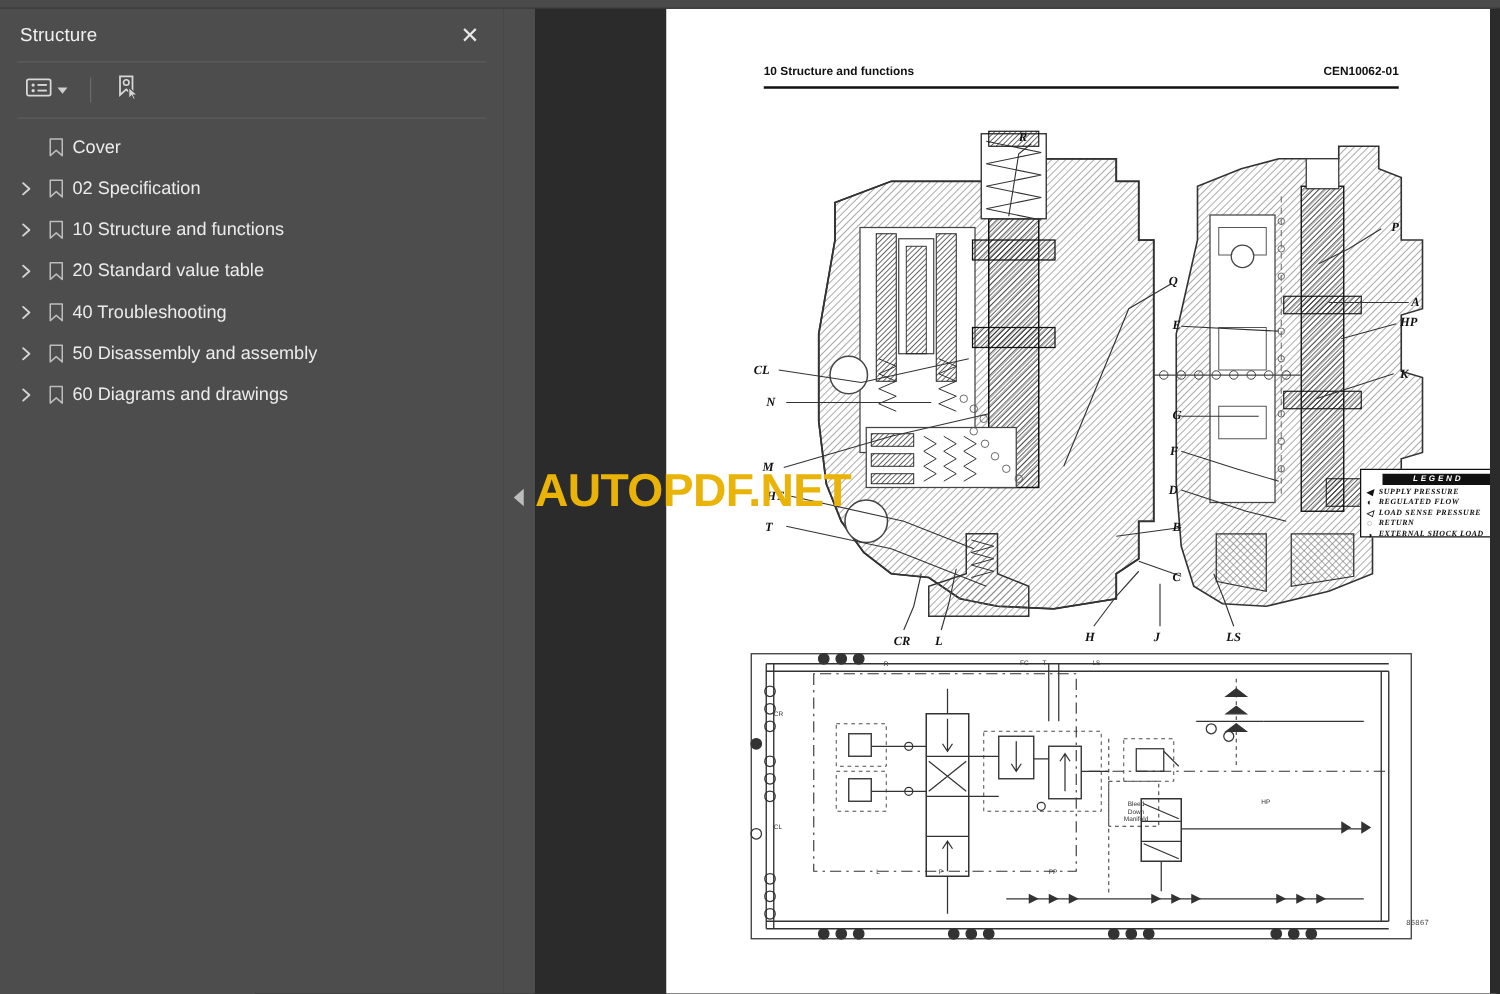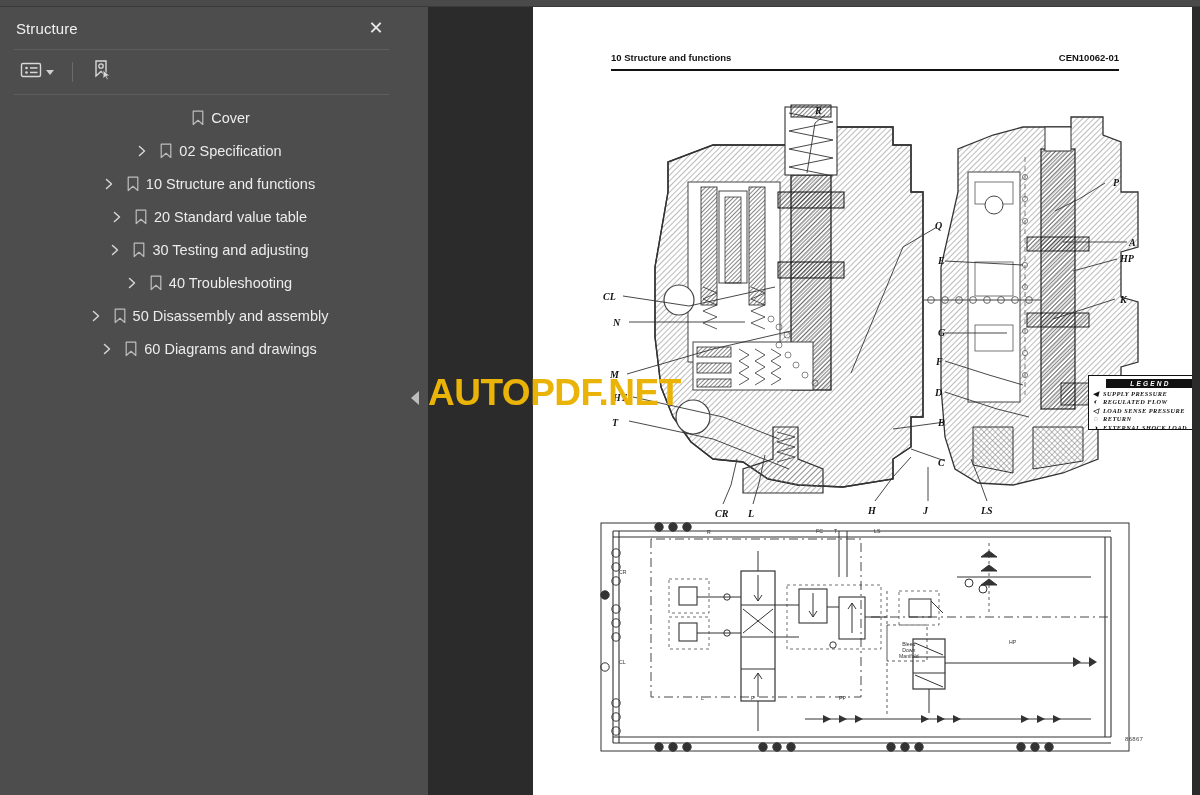--- a/index.html
+++ b/index.html
@@ -40,21 +40,21 @@
   .tb-btn { display: flex; align-items: center; gap: 4px; padding: 3px 4px; cursor: pointer; }
   .tb-sep { width: 1px; height: 20px; background: #6a6a6a; margin: 0 10px; }
   .caret-down {
     width: 0; height: 0; border-left: 4px solid transparent; border-right: 4px solid transparent;
     border-top: 5px solid #cfcfcf;
   }
 
   .bm-list { padding-top: 6px; }
   .bm-row {
     display: flex; align-items: center; height: 33px;
-    padding-left: 10px; cursor: pointer; font-size: 14.5px; color: #ececec; justify-content: center;
+    padding-left: 10px; cursor: pointer; font-size: 14.5px; color: #ececec;
   }
   .bm-arrow { width: 22px; display: flex; align-items: center; justify-content: center; }
   .bm-arrow svg { display: block; }
   .bm-icon { width: 26px; display: flex; align-items: center; justify-content: center; }
   .bm-label { white-space: nowrap; }
 
   
   .splitter {
     position: absolute; left: 403px; top: 7px; width: 25px; height: 788px;
     background: #4d4d4d;
@@ -229,33 +229,20 @@
             <svg width="10" height="12" viewBox="0 0 10 12">
               <path d="M2.5 1.5 L7.5 6 L2.5 10.5" fill="none" stroke="#d6d6d6" stroke-width="1.5" stroke-linecap="round" stroke-linejoin="round"></path>
             </svg>
           </span>
           <span class="bm-icon">
             <svg width="12" height="16" viewBox="0 0 12 16">
               <path d="M1.2 1.2 L10.8 1.2 L10.8 14.5 L6 10.3 L1.2 14.5 Z" fill="none" stroke="#bdbdbd" stroke-width="1.2" stroke-linejoin="round"></path>
             </svg>
           </span>
           <span class="bm-label">20 Standard value table</span>
-        </div>
-        <div class="bm-row">
-          <span class="bm-arrow">
-            <svg width="10" height="12" viewBox="0 0 10 12">
-              <path d="M2.5 1.5 L7.5 6 L2.5 10.5" fill="none" stroke="#d6d6d6" stroke-width="1.5" stroke-linecap="round" stroke-linejoin="round"></path>
-            </svg>
-          </span>
-          <span class="bm-icon">
-            <svg width="12" height="16" viewBox="0 0 12 16">
-              <path d="M1.2 1.2 L10.8 1.2 L10.8 14.5 L6 10.3 L1.2 14.5 Z" fill="none" stroke="#bdbdbd" stroke-width="1.2" stroke-linejoin="round"></path>
-            </svg>
-          </span>
-          <span class="bm-label">30 Testing and adjusting</span>
         </div>
         <div class="bm-row">
           <span class="bm-arrow">
             <svg width="10" height="12" viewBox="0 0 10 12">
               <path d="M2.5 1.5 L7.5 6 L2.5 10.5" fill="none" stroke="#d6d6d6" stroke-width="1.5" stroke-linecap="round" stroke-linejoin="round"></path>
             </svg>
           </span>
           <span class="bm-icon">
             <svg width="12" height="16" viewBox="0 0 12 16">
               <path d="M1.2 1.2 L10.8 1.2 L10.8 14.5 L6 10.3 L1.2 14.5 Z" fill="none" stroke="#bdbdbd" stroke-width="1.2" stroke-linejoin="round"></path>

